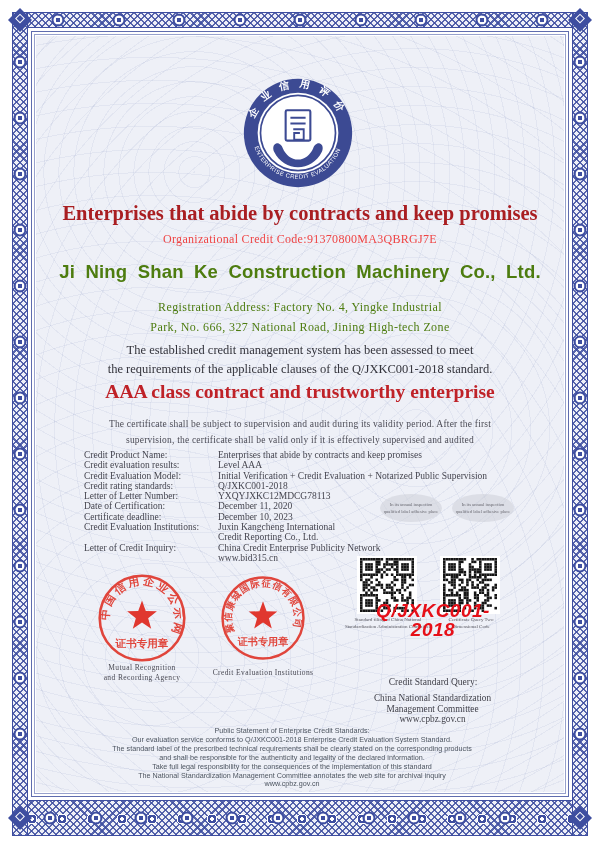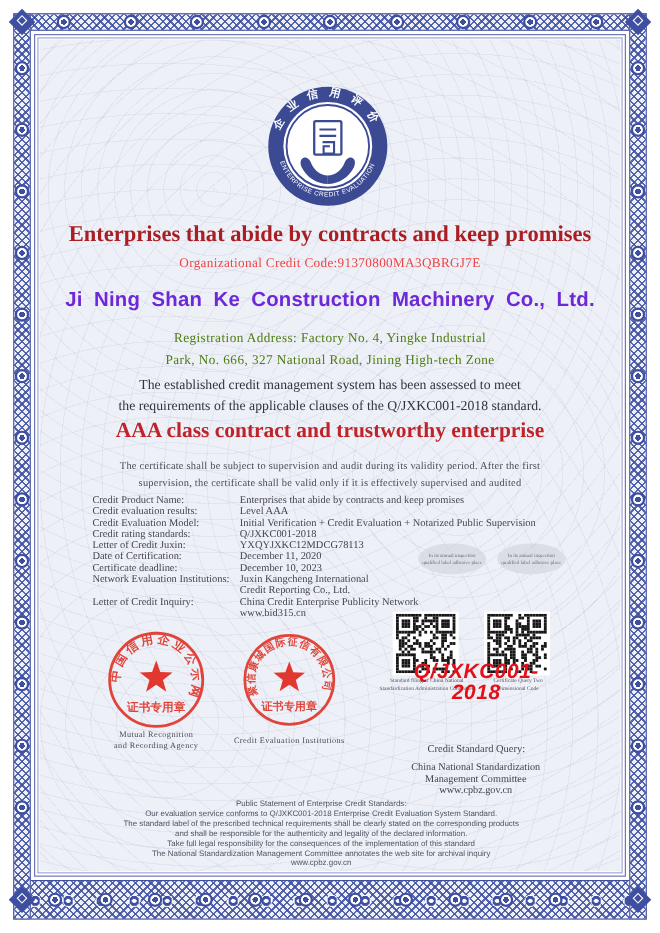--- a/index.html
+++ b/index.html
@@ -34,21 +34,21 @@
       transform:translate(-50%,-50%);}
   .corner-diamond{position:absolute;width:17px;height:17px;background:#3e4ea0;
       transform:translate(-50%,-50%) rotate(45deg);}
   .corner-diamond::after{content:"";position:absolute;left:4px;top:4px;width:7px;height:7px;
       border:1.5px solid #fff;box-sizing:border-box;}
   
   .serifTW{font-family:"Liberation Serif","DejaVu Serif",serif;}
   .centerblock{left:40px;right:40px;text-align:center;}
   #title{top:202px;font-family:"Liberation Serif",serif;font-weight:bold;font-size:20.5px;color:#a91e22;}
   #orgcode{top:232px;font-family:"Liberation Serif",serif;font-size:12px;color:#ef4444;letter-spacing:.3px;}
-  #company{top:261px;font-size:18.5px;font-weight:bold;color:#6d28d9;word-spacing:5px;letter-spacing:.2px;}
+  #company{top:261px;font-size:18.5px;font-weight:bold;color:#4d7c0f;word-spacing:5px;letter-spacing:.2px;}
   #address{top:297px;font-size:12px;line-height:20px;color:#4d7c0f;letter-spacing:.4px;}
   #assessment{top:341px;font-size:12.5px;line-height:19px;color:#33333b;}
   #grade{top:381px;font-family:"Liberation Serif",serif;font-weight:bold;font-size:19.5px;color:#bf2228;}
   #supervision{top:416px;font-size:9.5px;line-height:16px;color:#4b4b55;letter-spacing:.2px;}
   #fields{left:84px;top:450px;font-family:"Liberation Serif",serif;font-size:9.5px;line-height:10.3px;color:#45454f;}
   .frow{position:relative;white-space:nowrap;}
   .flabel{display:inline-block;width:134px;}
   .fvalue{}
   .oval{position:absolute;width:62px;height:28px;border-radius:50%;background:rgba(208,210,219,.6);
         text-align:center;font-family:"Liberation Serif",serif;font-size:4.6px;line-height:7px;
@@ -180,24 +180,24 @@
   <div class="abs centerblock serifTW" id="supervision">
     <div>The certificate shall be subject to supervision and audit during its validity period. After the first</div>
     <div>supervision, the certificate shall be valid only if it is effectively supervised and audited</div>
   </div>
 
   <div class="abs" id="fields">
     <div class="frow"><span class="flabel">Credit Product Name:</span><span class="fvalue">Enterprises that abide by contracts and keep promises</span></div>
     <div class="frow"><span class="flabel">Credit evaluation results:</span><span class="fvalue">Level AAA</span></div>
     <div class="frow"><span class="flabel">Credit Evaluation Model:</span><span class="fvalue">Initial Verification + Credit Evaluation + Notarized Public Supervision</span></div>
     <div class="frow"><span class="flabel">Credit rating standards:</span><span class="fvalue">Q/JXKC001-2018</span></div>
-    <div class="frow"><span class="flabel">Letter of Credit Juxin:</span><span class="fvalue">YXQYJXKC12MDCG78113</span></div>
+    <div class="frow"><span class="flabel">Letter of Letter Number:</span><span class="fvalue">YXQYJXKC12MDCG78113</span></div>
     <div class="frow"><span class="flabel">Date of Certification:</span><span class="fvalue">December 11, 2020</span></div>
     <div class="frow"><span class="flabel">Certificate deadline:</span><span class="fvalue">December 10, 2023</span></div>
-    <div class="frow"><span class="flabel">Network Evaluation Institutions:</span><span class="fvalue">Juxin Kangcheng International</span></div>
+    <div class="frow"><span class="flabel">Credit Evaluation Institutions:</span><span class="fvalue">Juxin Kangcheng International</span></div>
     <div class="frow"><span class="flabel"></span><span class="fvalue">Credit Reporting Co., Ltd.</span></div>
     <div class="frow"><span class="flabel">Letter of Credit Inquiry:</span><span class="fvalue">China Credit Enterprise Publicity Network</span></div>
     <div class="frow"><span class="flabel"></span><span class="fvalue">www.bid315.cn</span></div>
   </div>
 
   <div class="oval" style="left:380px;top:494px;">
     <div>In its annual inspection</div>
     <div>qualified label adhesive place</div>
   </div>
   <div class="oval" style="left:452px;top:494px;">

